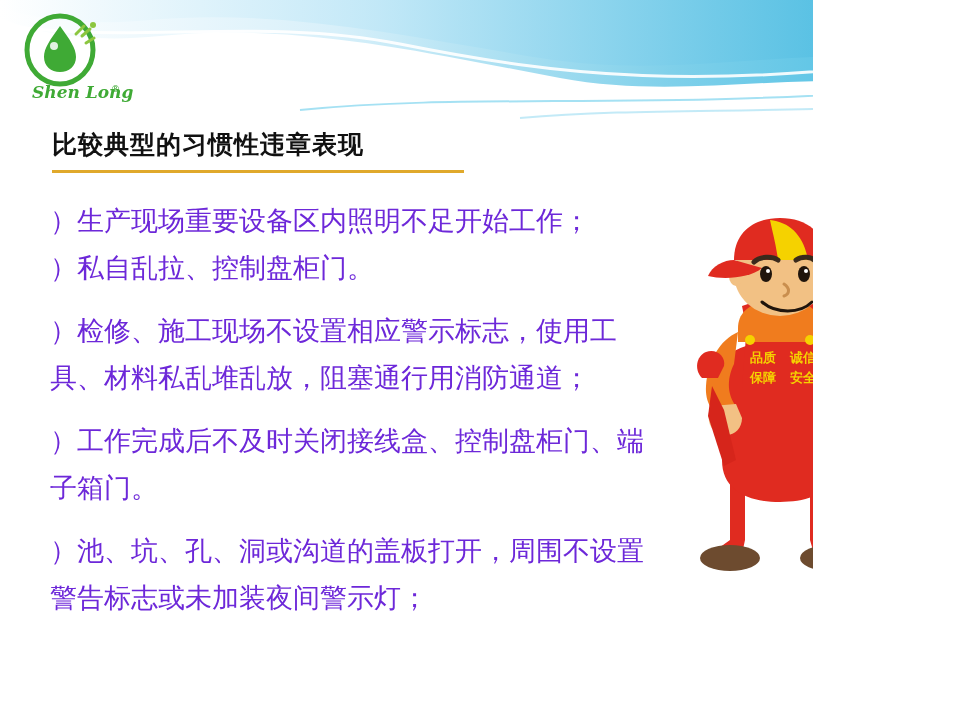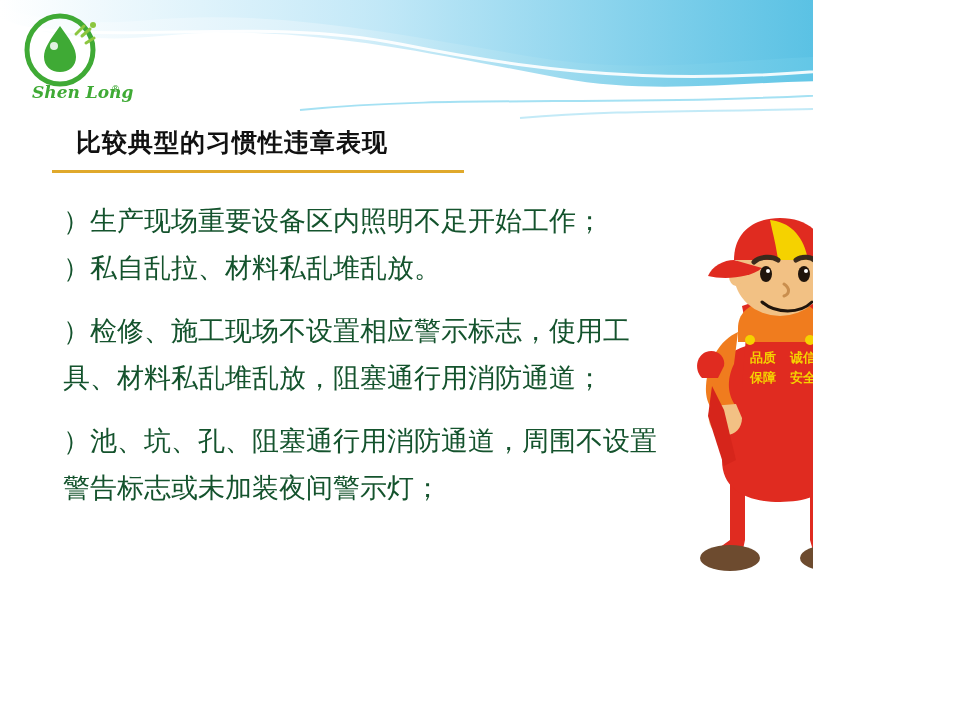--- a/index.html
+++ b/index.html
@@ -43,46 +43,45 @@
   .logo svg { display:block; }
 
   
   .title-block {
     position: absolute;
     left: 52px;
     top: 128px;
     width: 640px;
   }
   .title-text {
-    font-family: Liberation Mono, monospace;
+    font-family: Liberation Serif, serif;
     font-size: 25px;
     font-weight: bold;
     color: #111111;
     letter-spacing: 1px;
     line-height: 34px;
     white-space: nowrap;
-    margin-left: 24px;
   }
   .title-rule {
     margin-top: 8px;
     width: 412px;
     height: 3px;
     background: #e0a92b;
   }
 
   
   .body-text {
     position: absolute;
-    left: 63px;
+    left: 50px;
     top: 198px;
     width: 620px;
     font-family: Liberation Serif, serif;
     font-size: 27px;
     line-height: 47px;
-    color: #14532d;
+    color: #6d28d9;
     letter-spacing: 0px;
   }
   .body-line {
     white-space: nowrap;
   }
   .body-line.wrap { white-space: normal; margin-top: 16px; }
 
   
   .mascot {
     position: absolute;
@@ -146,23 +145,24 @@
     </svg>
   </div>
 
   <div class="title-block">
     <div class="title-text">比较典型的习惯性违章表现</div>
     <div class="title-rule"></div>
   </div>
 
   <div class="body-text">
     <div class="body-line">）生产现场重要设备区内照明不足开始工作；</div>
-    <div class="body-line">）私自乱拉、材料私乱堆乱放。</div>
+    <div class="body-line">）私自乱拉、控制盘柜门。</div>
     <div class="body-line wrap">）检修、施工现场不设置相应警示标志，使用工具、材料私乱堆乱放，阻塞通行用消防通道；</div>
-    <div class="body-line wrap">）池、坑、孔、阻塞通行用消防通道，周围不设置警告标志或未加装夜间警示灯；</div>
+    <div class="body-line wrap">）工作完成后不及时关闭接线盒、控制盘柜门、端子箱门。</div>
+    <div class="body-line wrap">）池、坑、孔、洞或沟道的盖板打开，周围不设置警告标志或未加装夜间警示灯；</div>
   </div>
 
   <div class="mascot">
     <svg width="300" height="370" viewBox="0 0 300 370" xmlns="http://www.w3.org/2000/svg">
 
       <g>
         <path d="M95 268 L95 330 L92 344 L70 350 L66 340 L80 330 L80 268 Z" fill="#e02b20"></path>
         <path d="M160 268 L160 330 L164 344 L188 350 L192 340 L176 330 L176 268 Z" fill="#e02b20"></path>
         <ellipse cx="80" cy="348" rx="30" ry="13" fill="#6d4b2f"></ellipse>
         <ellipse cx="180" cy="348" rx="30" ry="13" fill="#6d4b2f"></ellipse>

